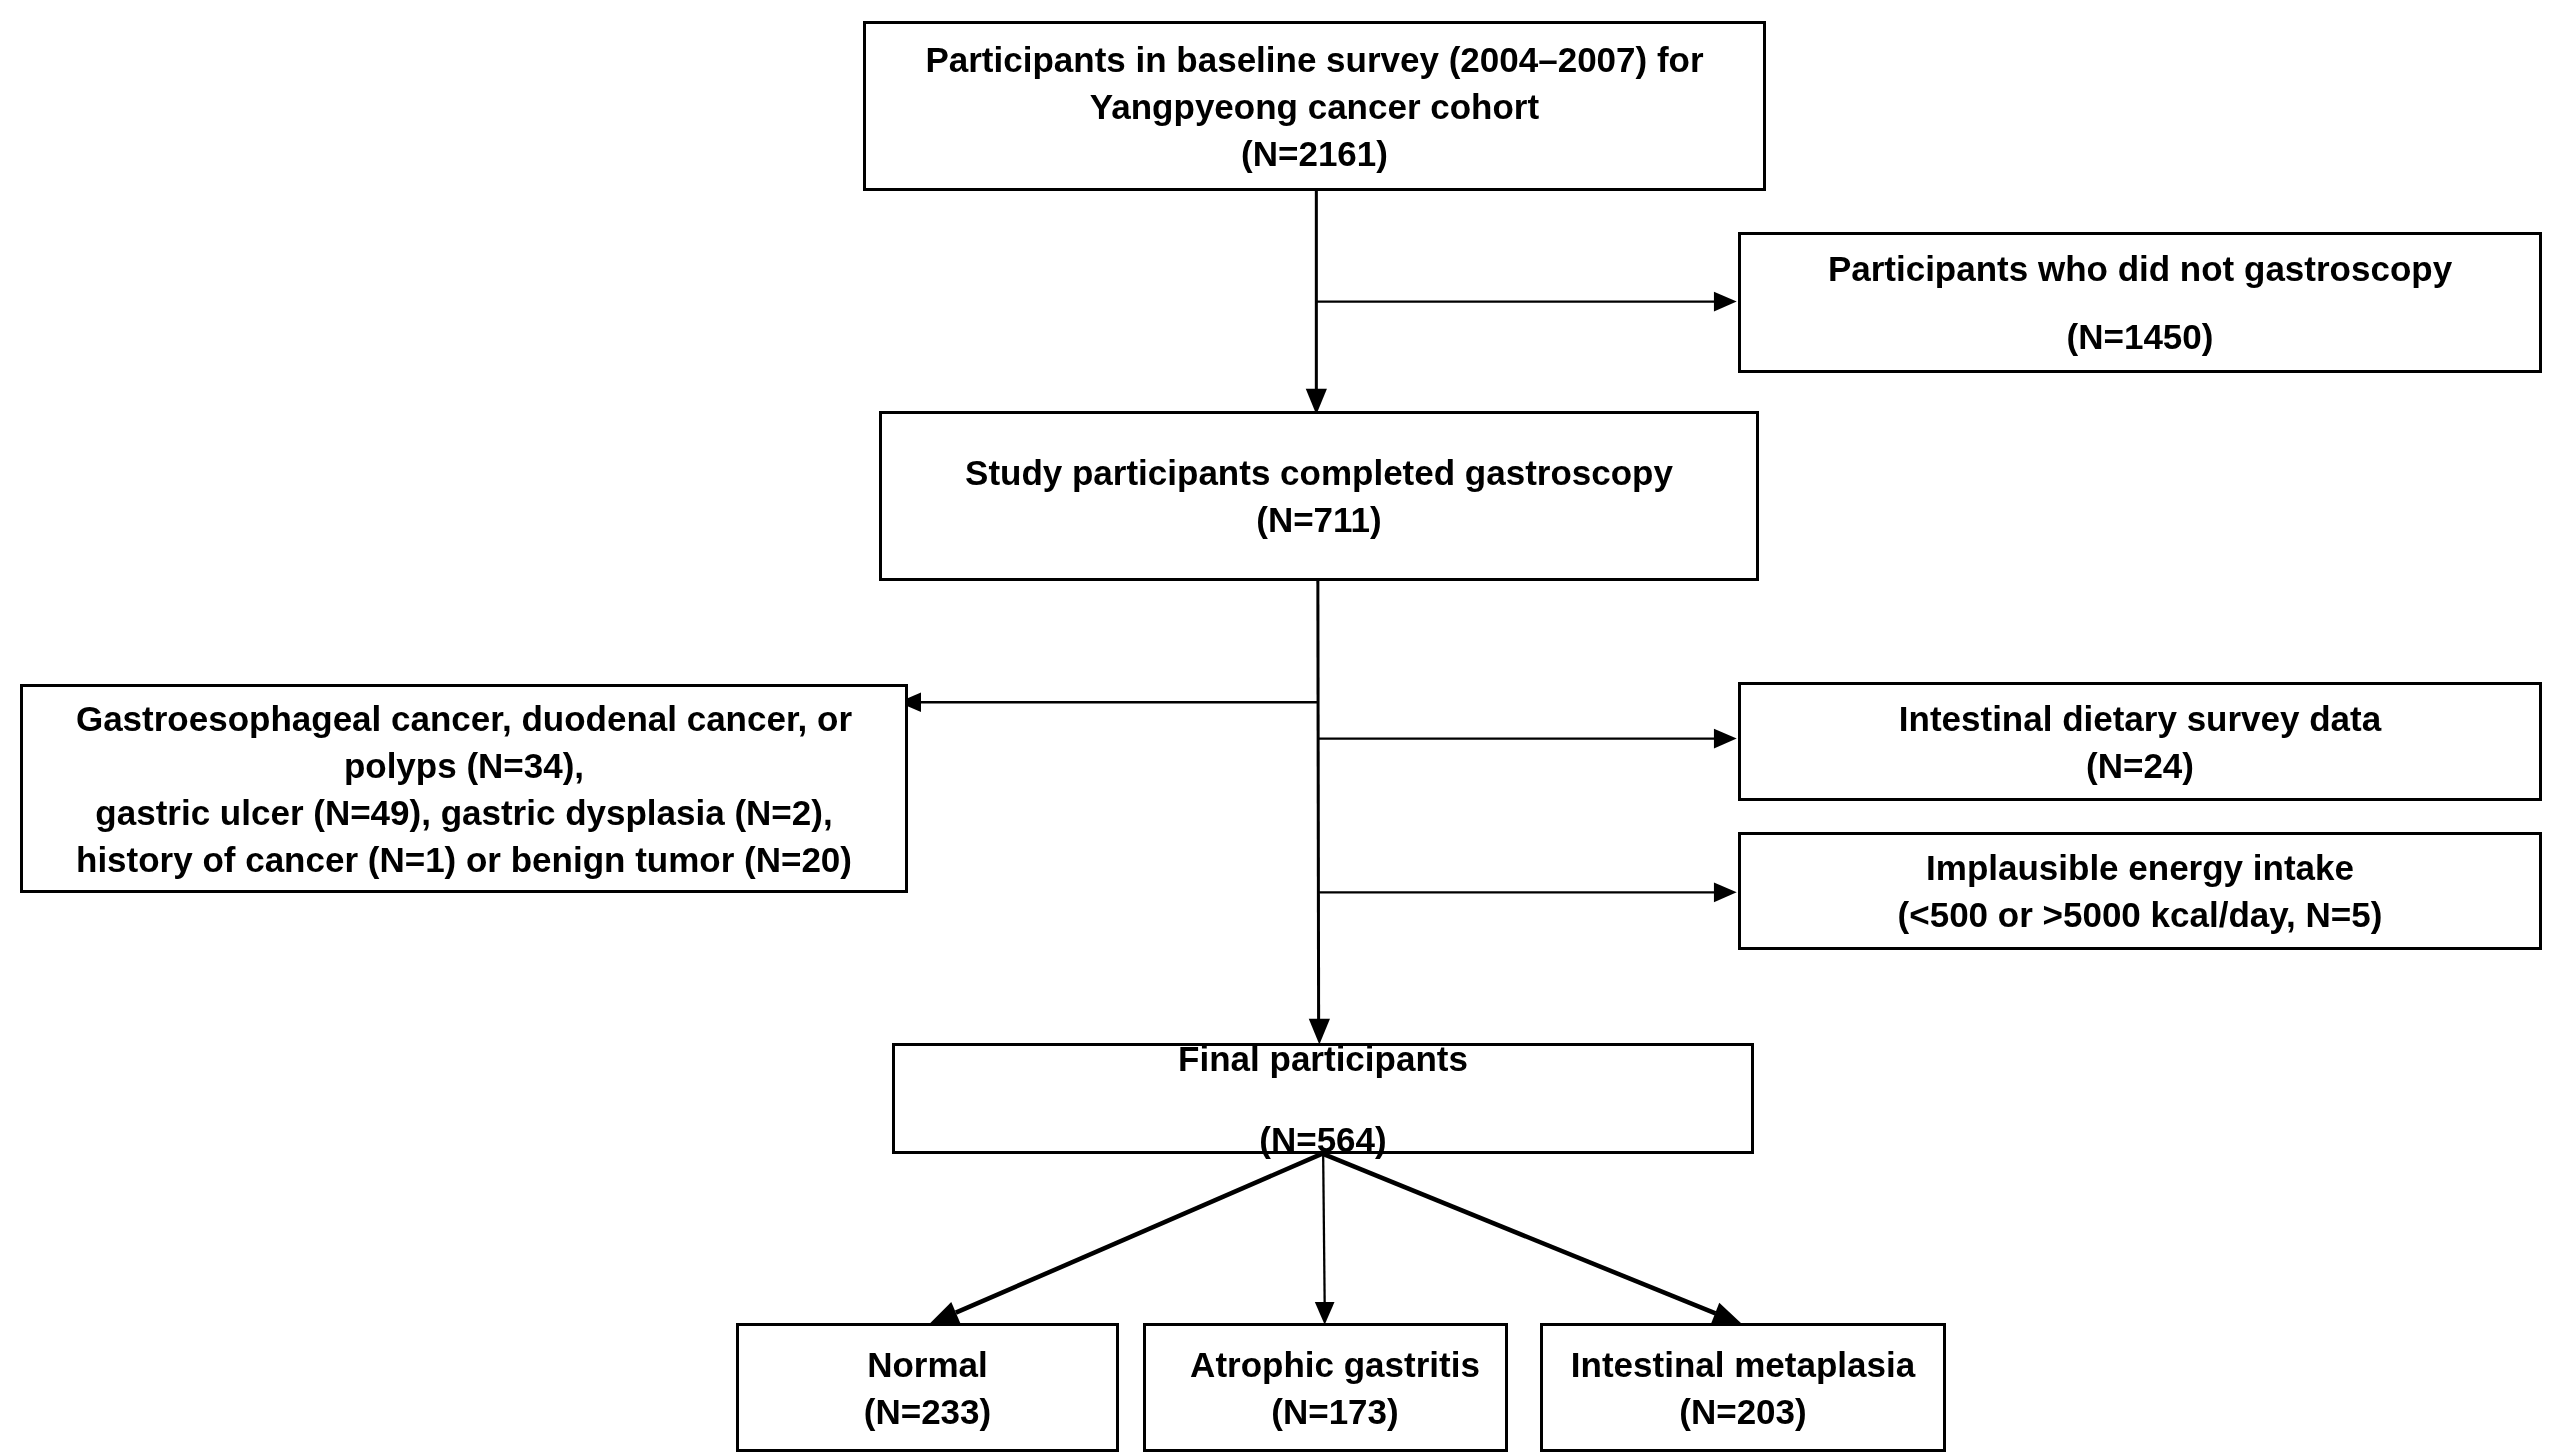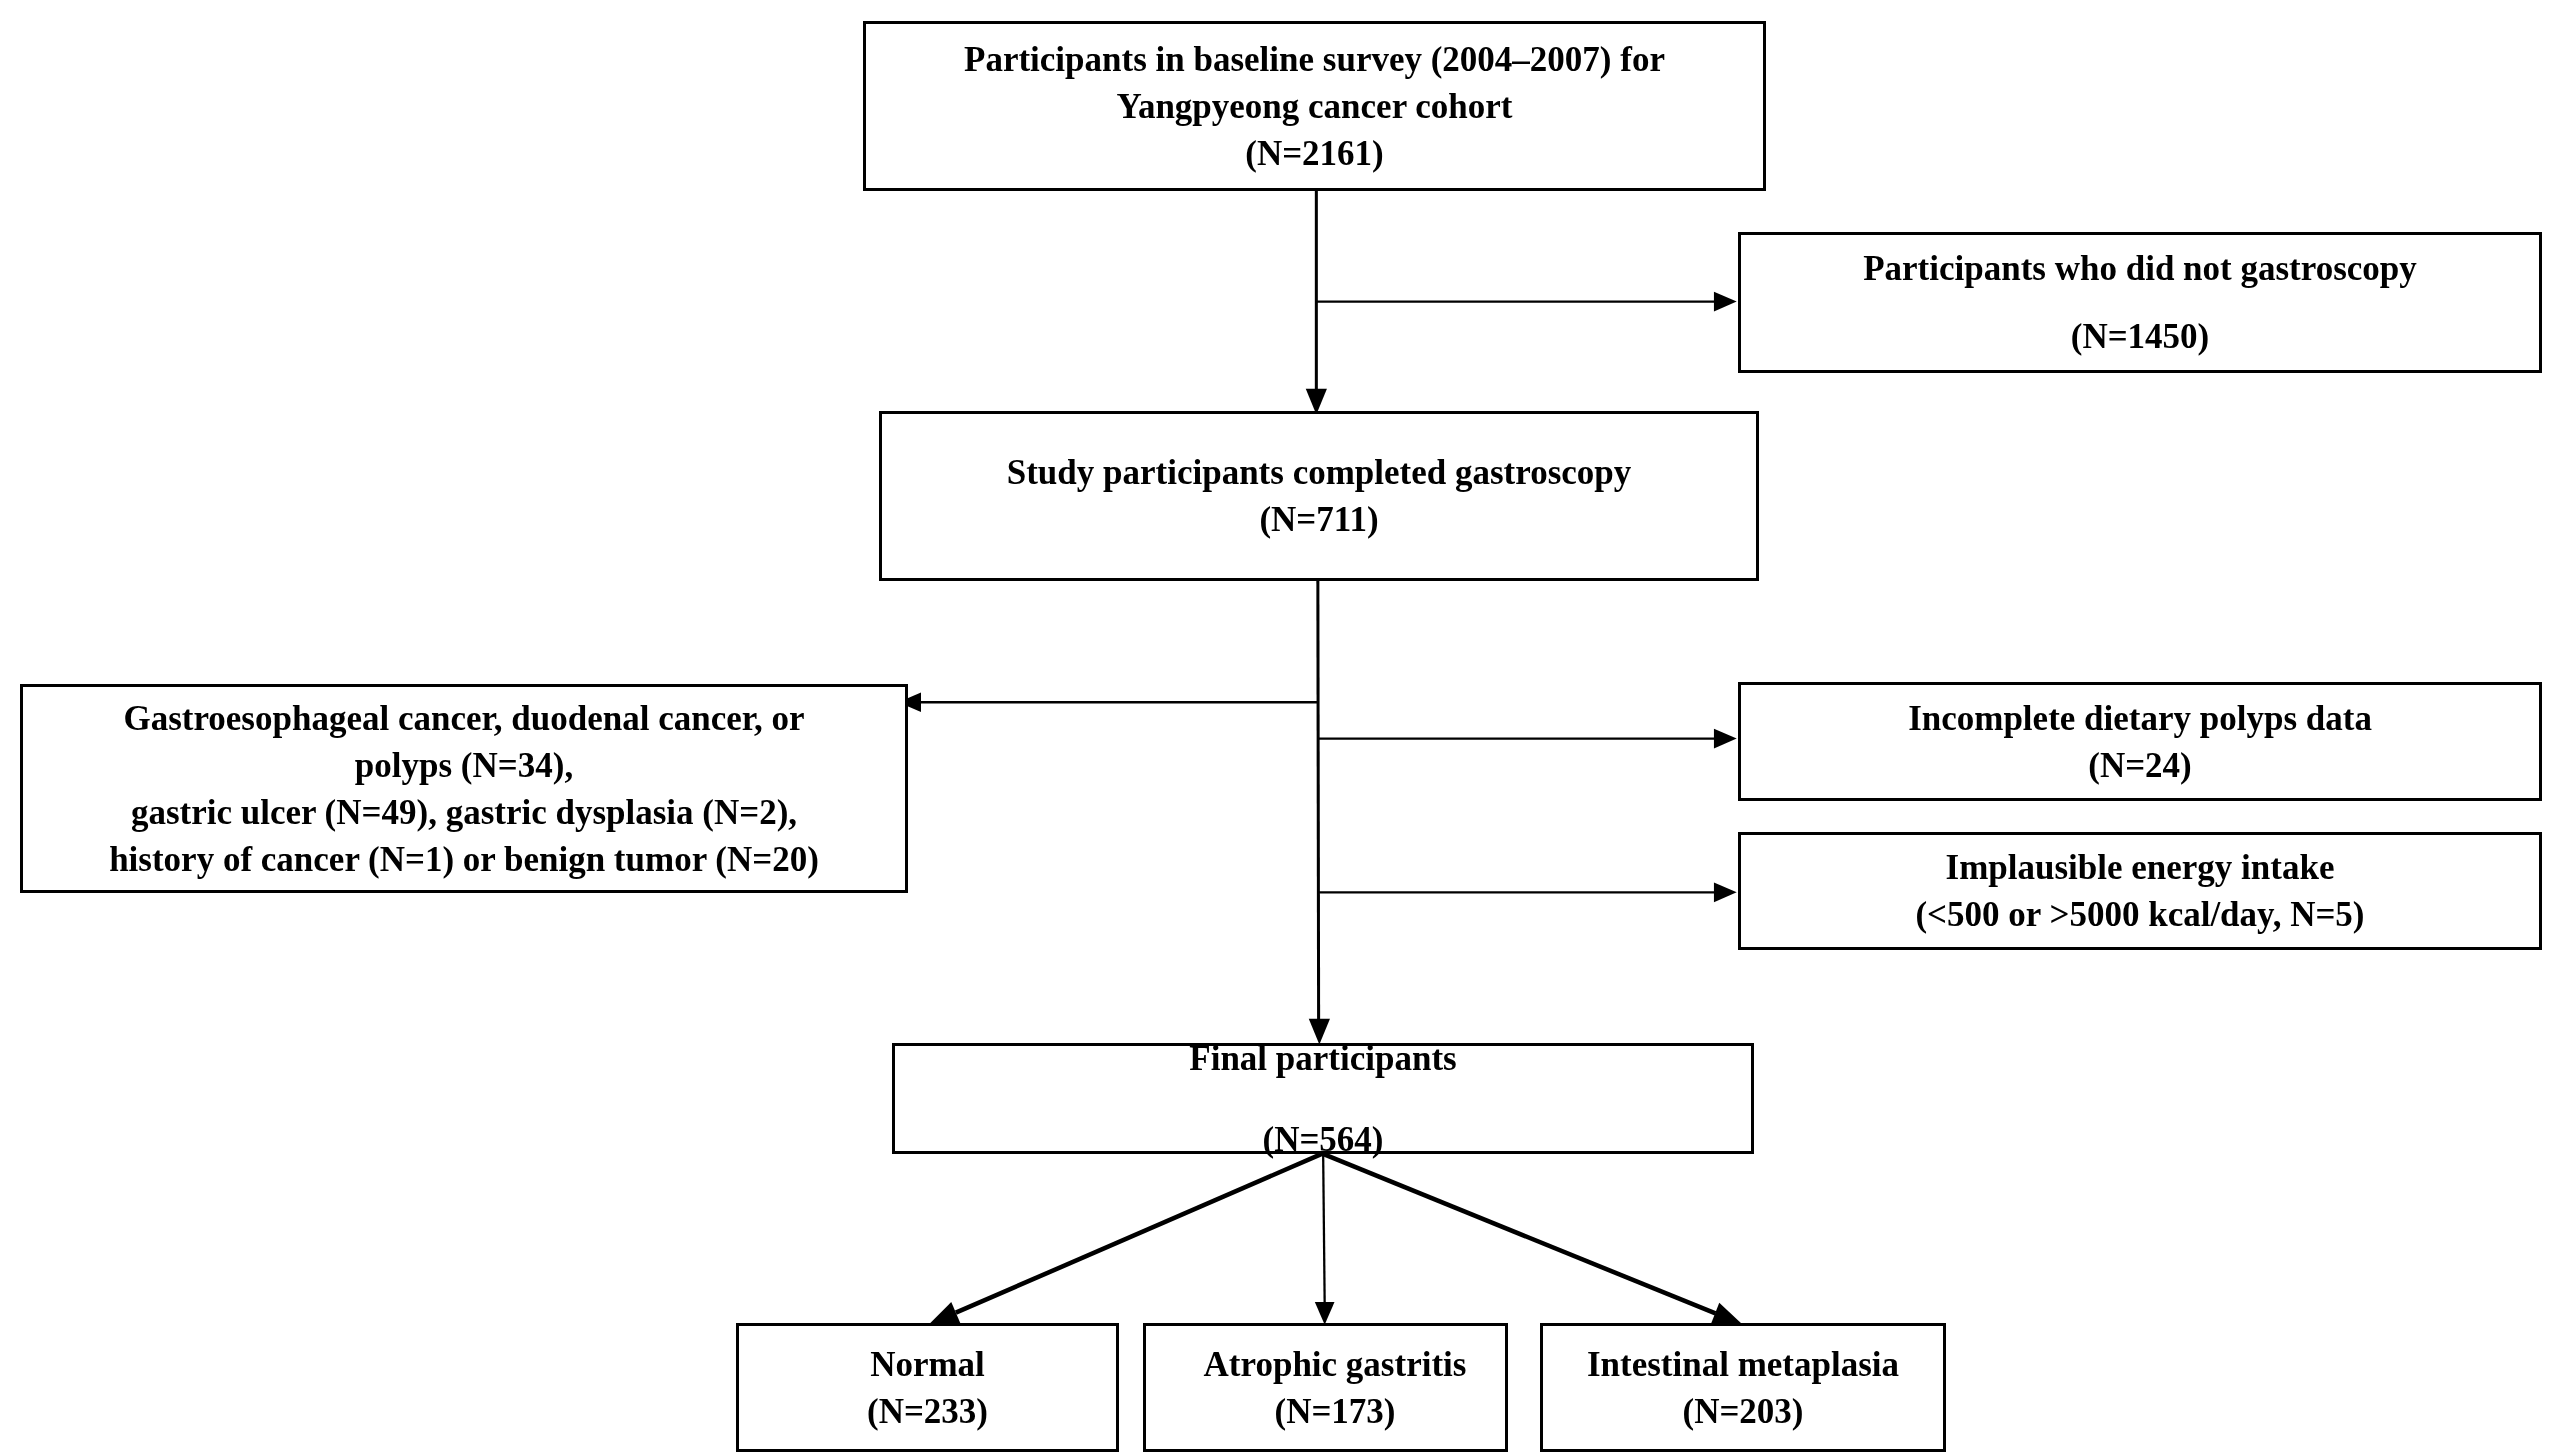--- a/index.html
+++ b/index.html
@@ -5,21 +5,21 @@
   html, body {
     margin: 0;
     padding: 0;
     background: #ffffff;
   }
   .canvas {
     position: relative;
     width: 2563px;
     height: 1456px;
     background: #ffffff;
-    font-family: Liberation Serif, serif;
+    font-family: Liberation Sans, sans-serif;
     font-weight: bold;
     color: #000000;
     overflow: hidden;
   }
   .connectors {
     position: absolute;
     left: 0;
     top: 0;
     width: 2563px;
     height: 1456px;
@@ -108,21 +108,21 @@
   </div>
 
   <div class="box box-clinical">
     <span>Gastroesophageal cancer, duodenal cancer, or</span>
     <span>polyps (N=34),</span>
     <span>gastric ulcer (N=49), gastric dysplasia (N=2),</span>
     <span>history of cancer (N=1) or benign tumor (N=20)</span>
   </div>
 
   <div class="box box-dietary">
-    <span>Incomplete dietary polyps data</span>
+    <span>Intestinal dietary survey data</span>
     <span>(N=24)</span>
   </div>
 
   <div class="box box-energy">
     <span>Implausible energy intake</span>
     <span>(&lt;500 or &gt;5000 kcal/day, N=5)</span>
   </div>
 
   <div class="box box-final">
     <span>Final participants</span>

